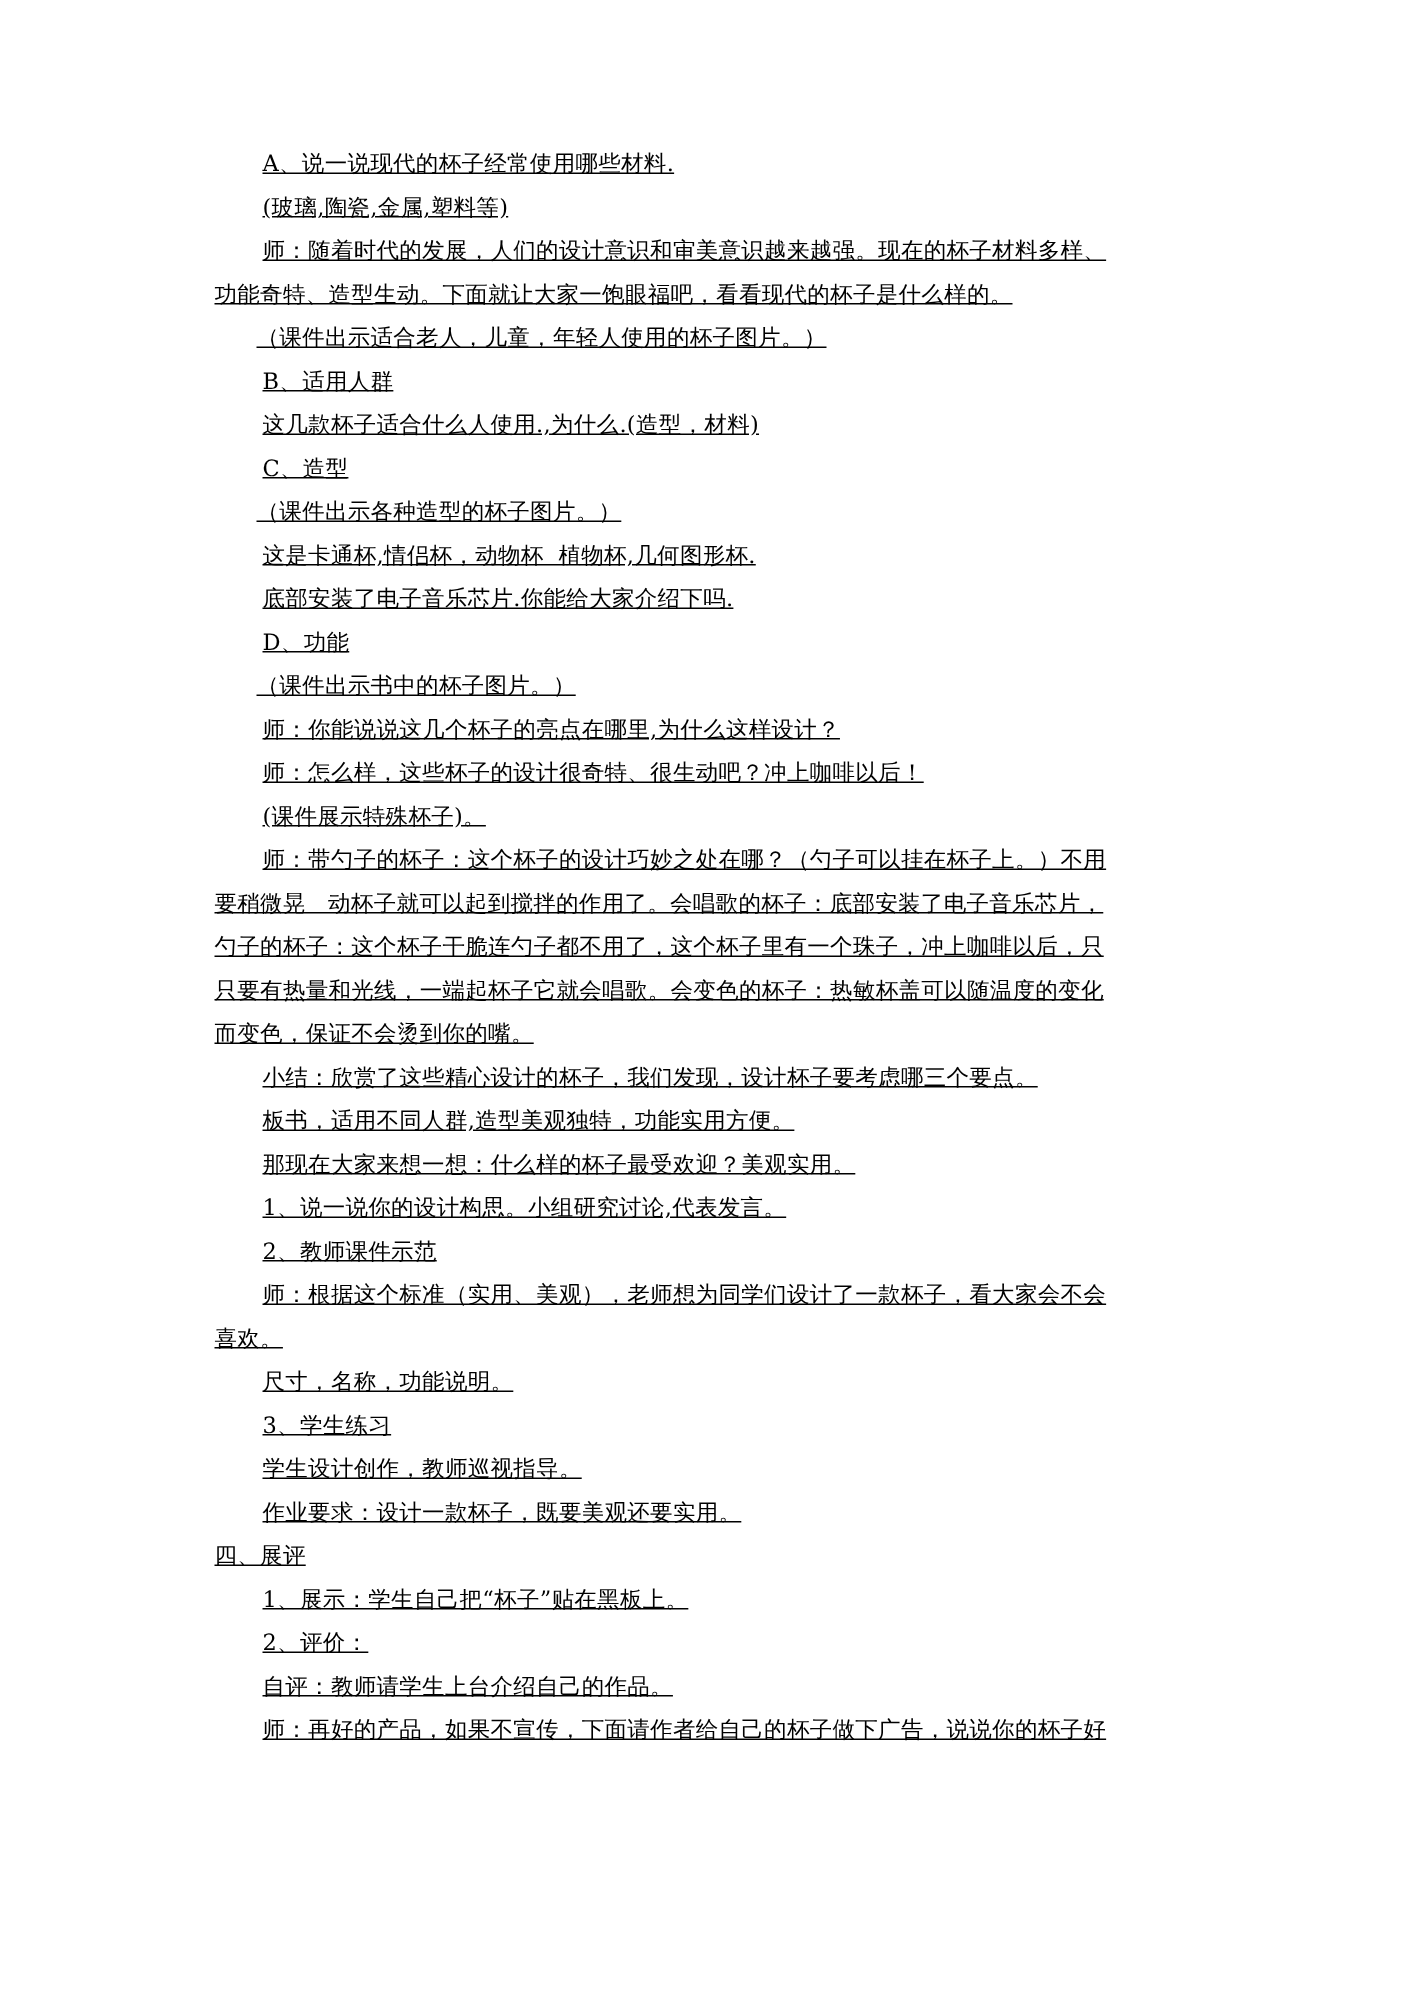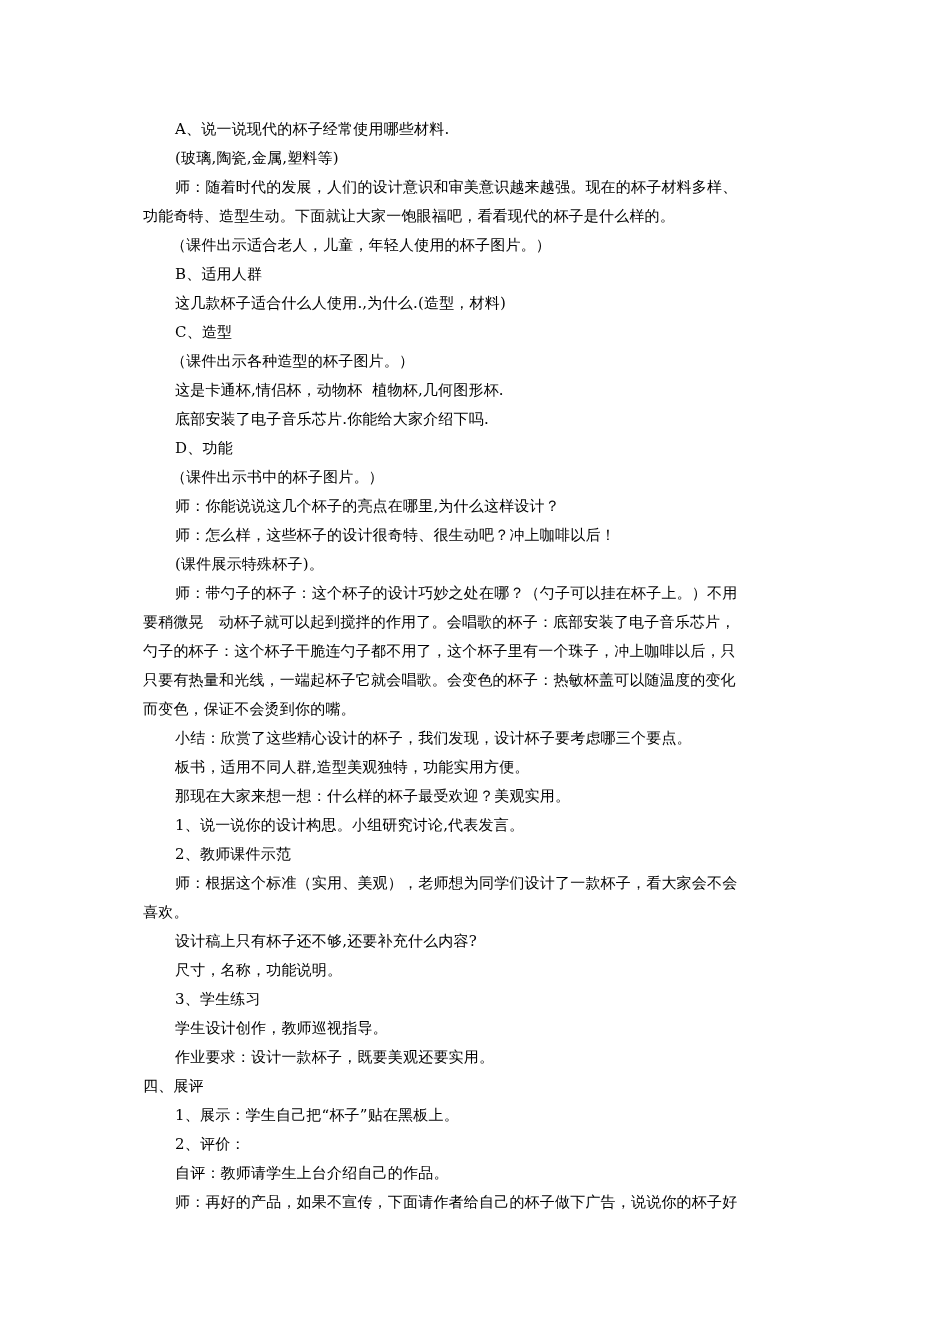--- a/index.html
+++ b/index.html
@@ -1,18 +1,18 @@
 <!DOCTYPE html>
 <html><head>
 <meta charset="utf-8">
 <style>
   html, body { margin: 0; padding: 0; background: #ffffff; }
   body { width: 950px; height: 1344px; position: relative; overflow: hidden;
          font-family: "DejaVu Serif", "Liberation Serif", serif; color: #000; }
-  .page { position: absolute; left: 143px; top: 115px; width: 665px; }
+  .page { position: absolute; left: 143px; top: 95px; width: 665px; text-decoration: underline; }
   .line { height: 29px; line-height: 29px; font-size: 15px; white-space: pre; letter-spacing: 0.2px; }
   .ind { padding-left: 32px; }
   .ind-paren { padding-left: 28px; }
 </style>
 </head>
 <body>
 
 <div class="page">
   <div class="line ind">A、说一说现代的杯子经常使用哪些材料.</div>
   <div class="line ind">(玻璃,陶瓷,金属,塑料等)</div>
@@ -35,21 +35,20 @@
   <div class="line">勺子的杯子：这个杯子干脆连勺子都不用了，这个杯子里有一个珠子，冲上咖啡以后，只</div>
   <div class="line">只要有热量和光线，一端起杯子它就会唱歌。会变色的杯子：热敏杯盖可以随温度的变化</div>
   <div class="line">而变色，保证不会烫到你的嘴。</div>
   <div class="line ind">小结：欣赏了这些精心设计的杯子，我们发现，设计杯子要考虑哪三个要点。</div>
   <div class="line ind">板书，适用不同人群,造型美观独特，功能实用方便。</div>
   <div class="line ind">那现在大家来想一想：什么样的杯子最受欢迎？美观实用。</div>
   <div class="line ind">1、说一说你的设计构思。小组研究讨论,代表发言。</div>
   <div class="line ind">2、教师课件示范</div>
   <div class="line ind">师：根据这个标准（实用、美观），老师想为同学们设计了一款杯子，看大家会不会</div>
   <div class="line">喜欢。</div>
-  <div class="line ind">设计稿上只有杯子还不够,还要补充什么内容?</div>
   <div class="line ind">尺寸，名称，功能说明。</div>
   <div class="line ind">3、学生练习</div>
   <div class="line ind">学生设计创作，教师巡视指导。</div>
   <div class="line ind">作业要求：设计一款杯子，既要美观还要实用。</div>
   <div class="line">四、展评</div>
   <div class="line ind">1、展示：学生自己把“杯子”贴在黑板上。</div>
   <div class="line ind">2、评价：</div>
   <div class="line ind">自评：教师请学生上台介绍自己的作品。</div>
   <div class="line ind">师：再好的产品，如果不宣传，下面请作者给自己的杯子做下广告，说说你的杯子好</div>
 </div>

